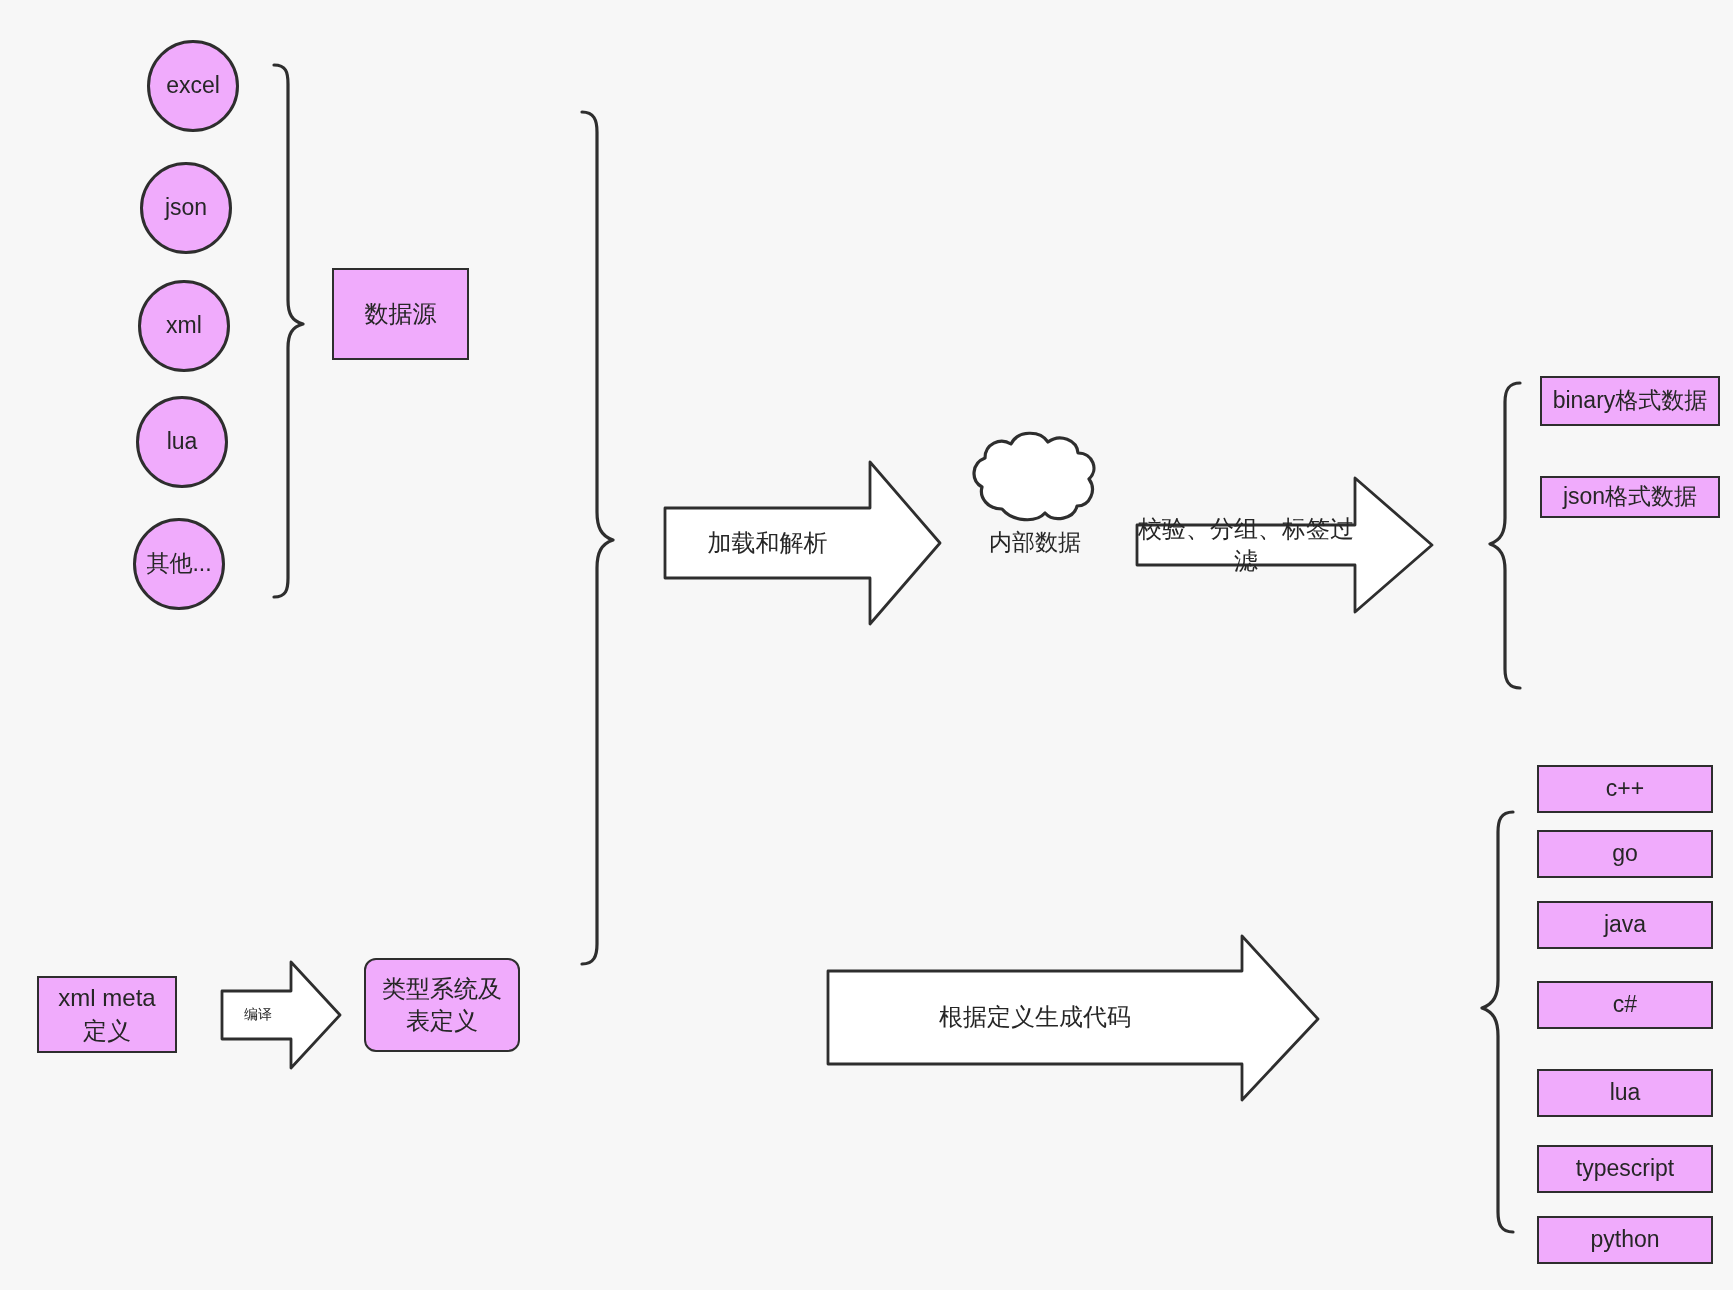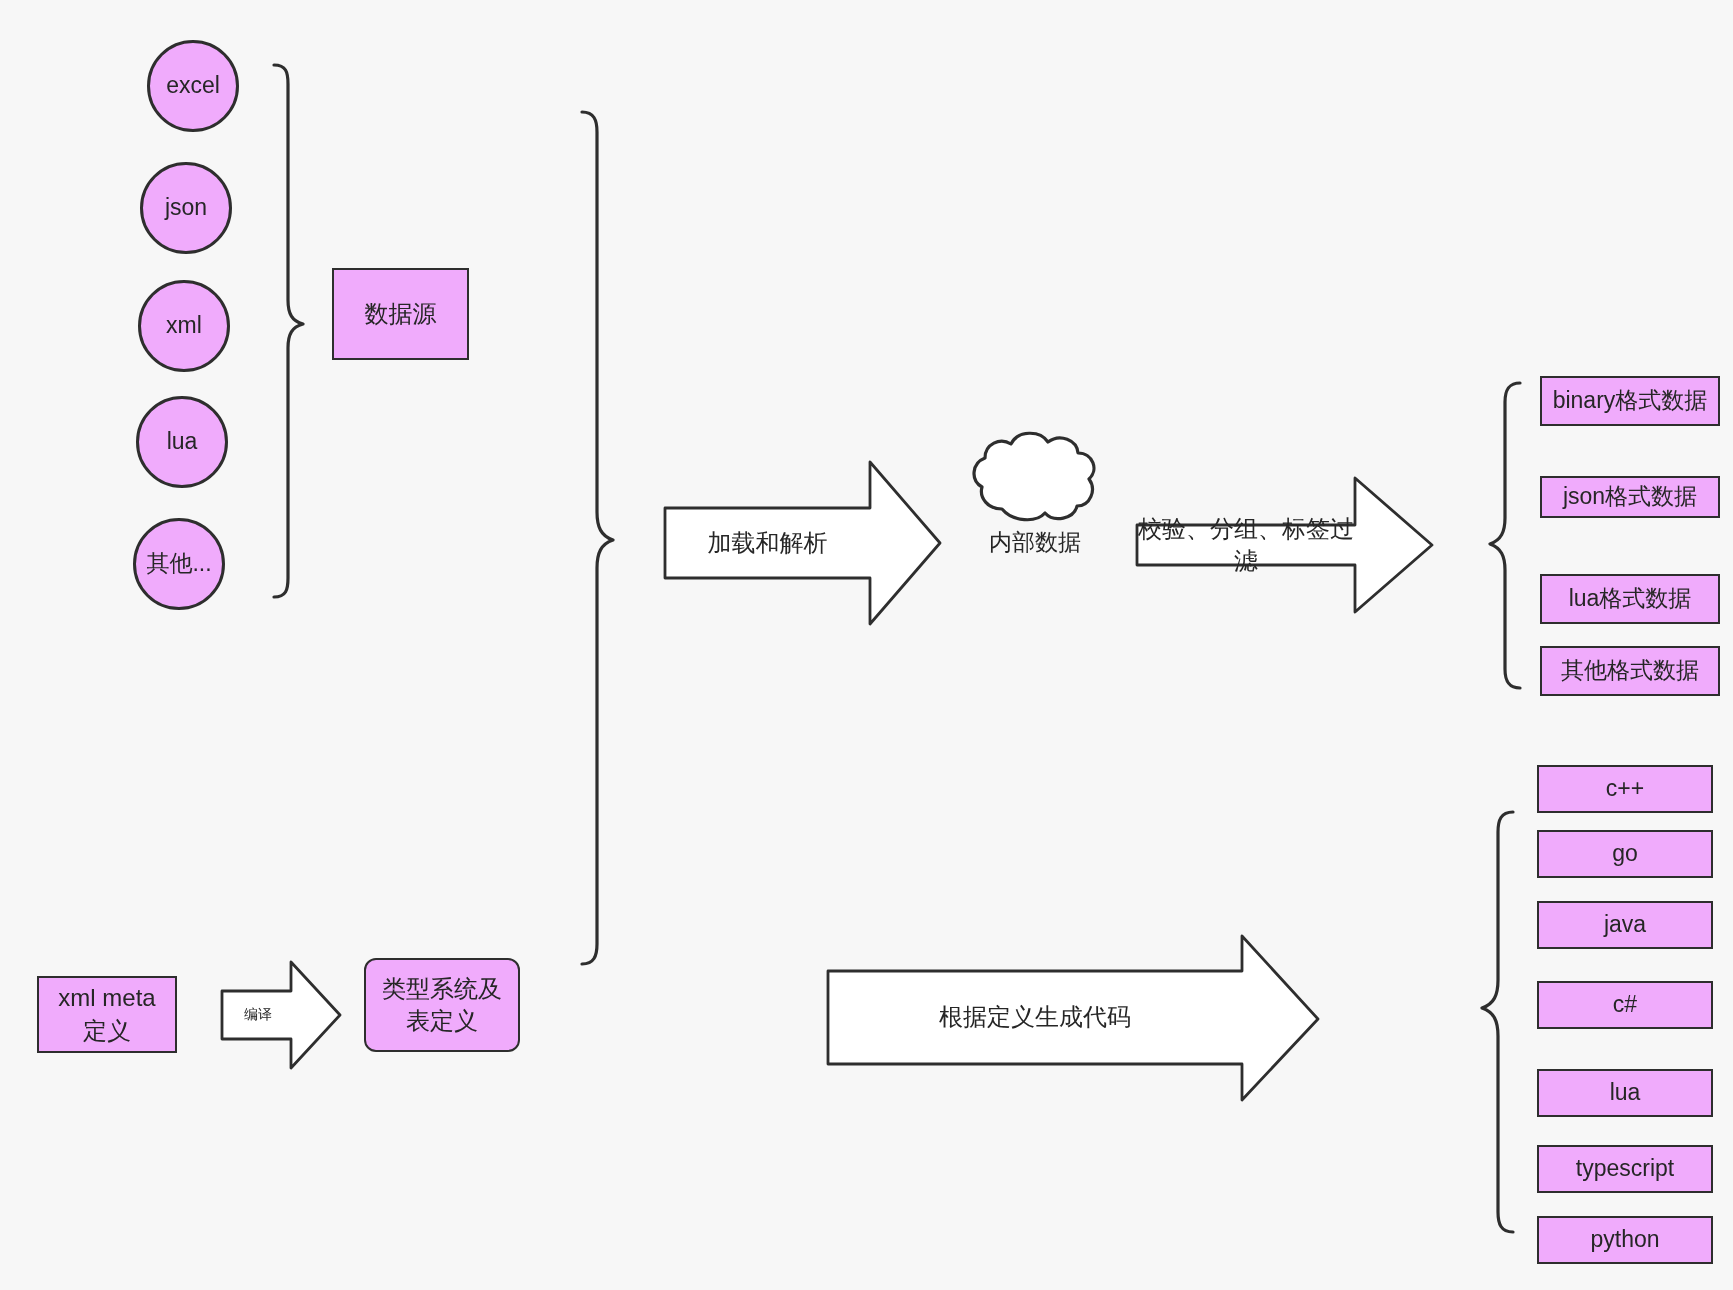--- a/index.html
+++ b/index.html
@@ -88,26 +88,20 @@
   <div class="node rrect txt-lg" style="left:364px; top:958px; width:156px; height:94px; padding:0 10px;">
     <span>类型系统及表定义</span>
   </div>
 
   <div class="node rect txt-md" style="left:1540px; top:376px; width:180px; height:50px;">
     <span>binary格式数据</span>
   </div>
   <div class="node rect txt-md" style="left:1540px; top:476px; width:180px; height:42px;text-align:right;">
     <span>json格式数据</span>
   </div>
-  <div class="node rect txt-md" style="left:1540px; top:574px; width:180px; height:50px;">
-    <span>lua格式数据</span>
-  </div>
-  <div class="node rect txt-md" style="left:1540px; top:646px; width:180px; height:50px;">
-    <span>其他格式数据</span>
-  </div>
 
   <div class="node rect txt-md" style="left:1537px; top:765px; width:176px; height:48px;">
     <span>c++</span>
   </div>
   <div class="node rect txt-md" style="left:1537px; top:830px; width:176px; height:48px;">
     <span>go</span>
   </div>
   <div class="node rect txt-md" style="left:1537px; top:901px; width:176px; height:48px;">
     <span>java</span>
   </div>

